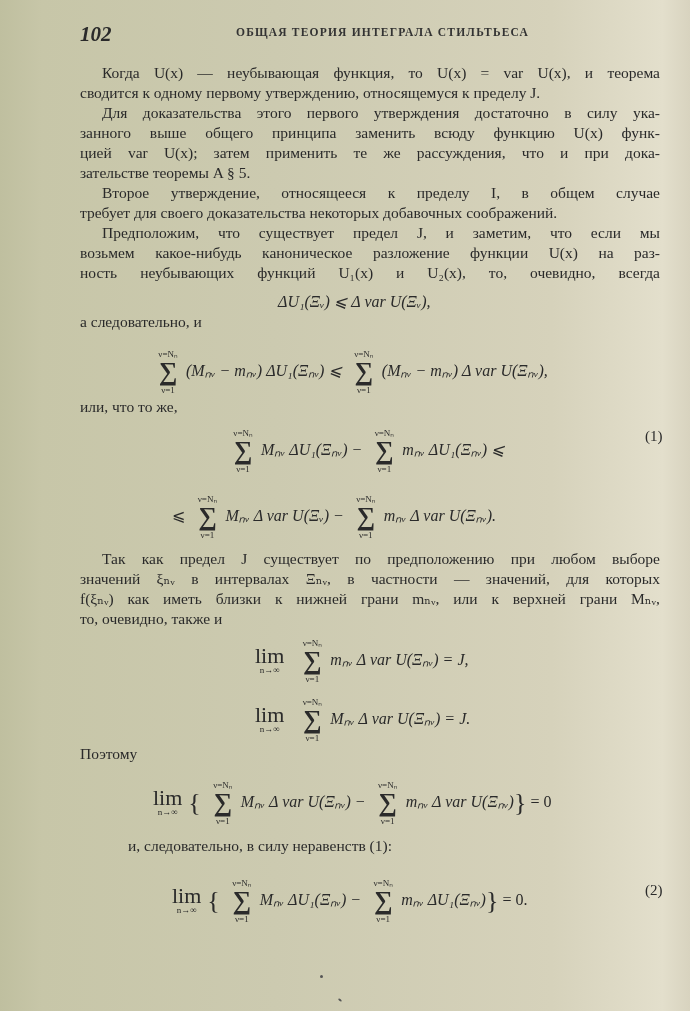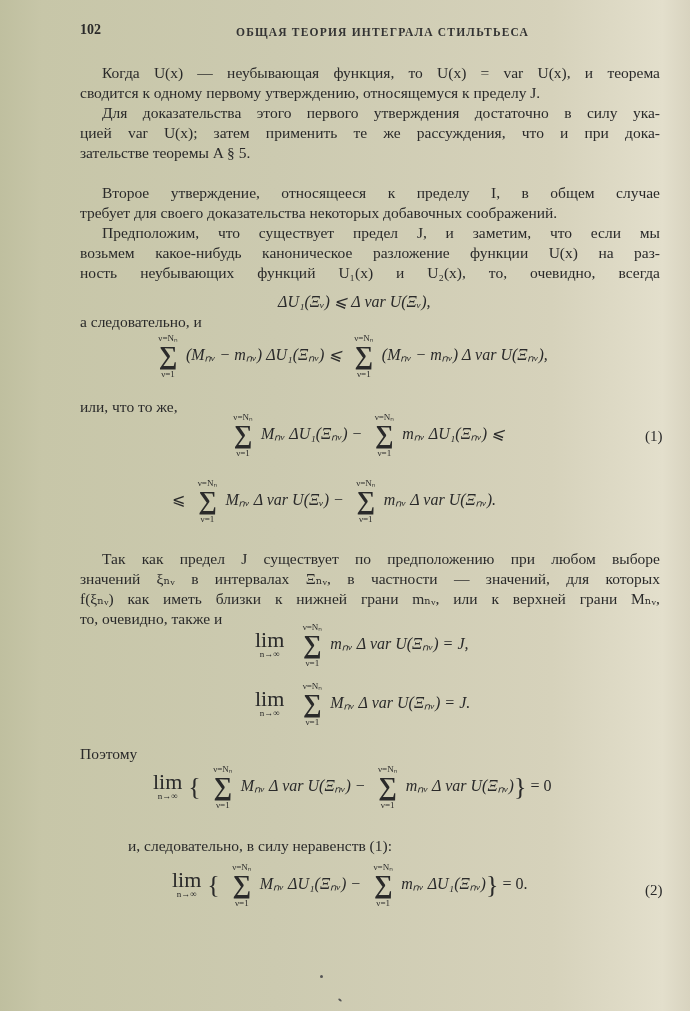--- a/index.html
+++ b/index.html
@@ -5,29 +5,29 @@
   html, body { margin: 0; padding: 0; }
   body {
     width: 690px; height: 1011px; overflow: hidden;
     background: linear-gradient(90deg, #bfbf9f 0%, #c7c6a8 6%, #cccab0 40%, #d6d2bb 80%, #e3dfcc 96%, #d8d3bf 100%);
     font-family: "Liberation Serif", "DejaVu Serif", serif;
     color: #2a2a2a;
     position: relative;
   }
   .page { position: absolute; left: 0; top: 0; width: 690px; height: 1011px; }
   .header { position: absolute; top: 22px; left: 80px; width: 580px; height: 20px; }
-  .page-num { position: absolute; left: 0; top: 0; font-size: 14px; font-weight: bold; }
+  .page-num { position: absolute; left: 0; top: 0; font-size: 21px; font-weight: bold; font-style: italic; }
   .running-title { position: absolute; left: 148px; top: 4px; font-size: 11.5px; letter-spacing: 1.2px; font-weight: bold; color: #333; margin-left: 8px; }
   .para { position: absolute; left: 80px; width: 580px; font-size: 15.5px; line-height: 20px; text-align: justify; text-align-last: left; }
   .para .line { display: block; white-space: nowrap; text-align: justify; text-align-last: justify; }
   .para .line.last { text-align-last: left; }
   .indent { padding-left: 22px; }
   .formula { position: absolute; font-size: 16px; white-space: nowrap; font-family: "Liberation Serif", serif; }
   .eqno { position: absolute; font-size: 15px; }
-  .sum { display: inline-block; position: relative; text-align: center; vertical-align: middle; width: 30px; margin: 0 3px; }
+  .sum { display: inline-block; position: relative; text-align: center; vertical-align: middle; width: 30px; margin: 16px 3px; }
   .sum .lim-top, .sum .lim-bot { display: block; font-size: 9px; line-height: 10px; }
   .sum .sigma { display: block; font-size: 26px; line-height: 26px; font-weight: bold; }
   .limop { display: inline-block; text-align: center; vertical-align: middle; margin-right: 6px; }
   .limop .lim-word { display: block; font-size: 22px; line-height: 18px; }
   .limop .lim-sub { display: block; font-size: 9px; line-height: 10px; }
   .brace { font-size: 26px; vertical-align: middle; }
   i { font-style: italic; }
   .smudge { position: absolute; width: 3px; height: 3px; background: #555; border-radius: 50%; }
 </style>
 </head>
@@ -40,20 +40,21 @@
     <span class="running-title">ОБЩАЯ ТЕОРИЯ ИНТЕГРАЛА СТИЛЬТЬЕСА</span>
   </div>
 
   <div class="para" style="top:63px;">
     <span class="line indent">Когда U(x) — неубывающая функция, то U(x) = var U(x), и теорема</span>
     <span class="line last">сводится к одному первому утверждению, относящемуся к пределу J.</span>
   </div>
 
   <div class="para" style="top:103px;">
     <span class="line indent">Для доказательства этого первого утверждения достаточно в силу ука-</span>
+    <span class="line">занного выше общего принципа заменить всюду функцию U(x) функ-</span>
     <span class="line">цией var U(x); затем применить те же рассуждения, что и при дока-</span>
     <span class="line last" style="font-weight:normal;">зательстве теоремы A § 5.</span>
   </div>
 
   <div class="para" style="top:183px;">
     <span class="line indent">Второе утверждение, относящееся к пределу I, в общем случае</span>
     <span class="line last">требует для своего доказательства некоторых добавочных соображений.</span>
   </div>
 
   <div class="para" style="top:223px;">

